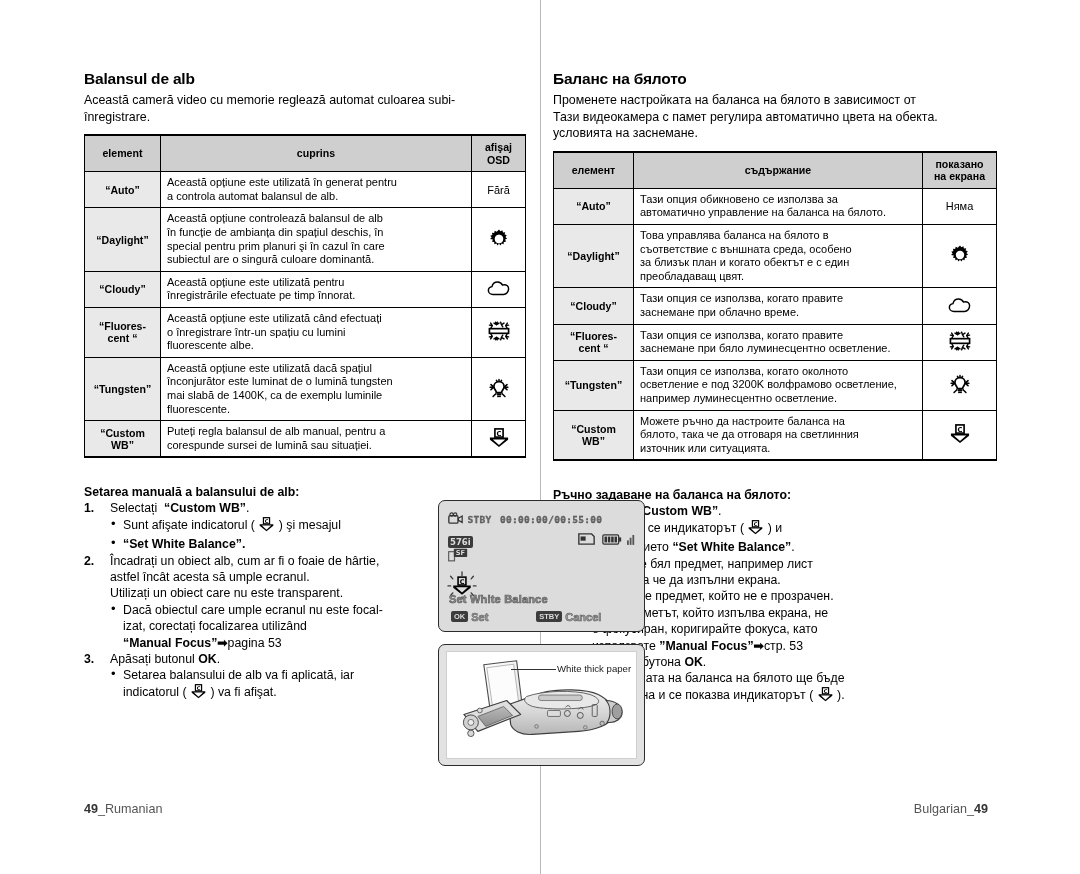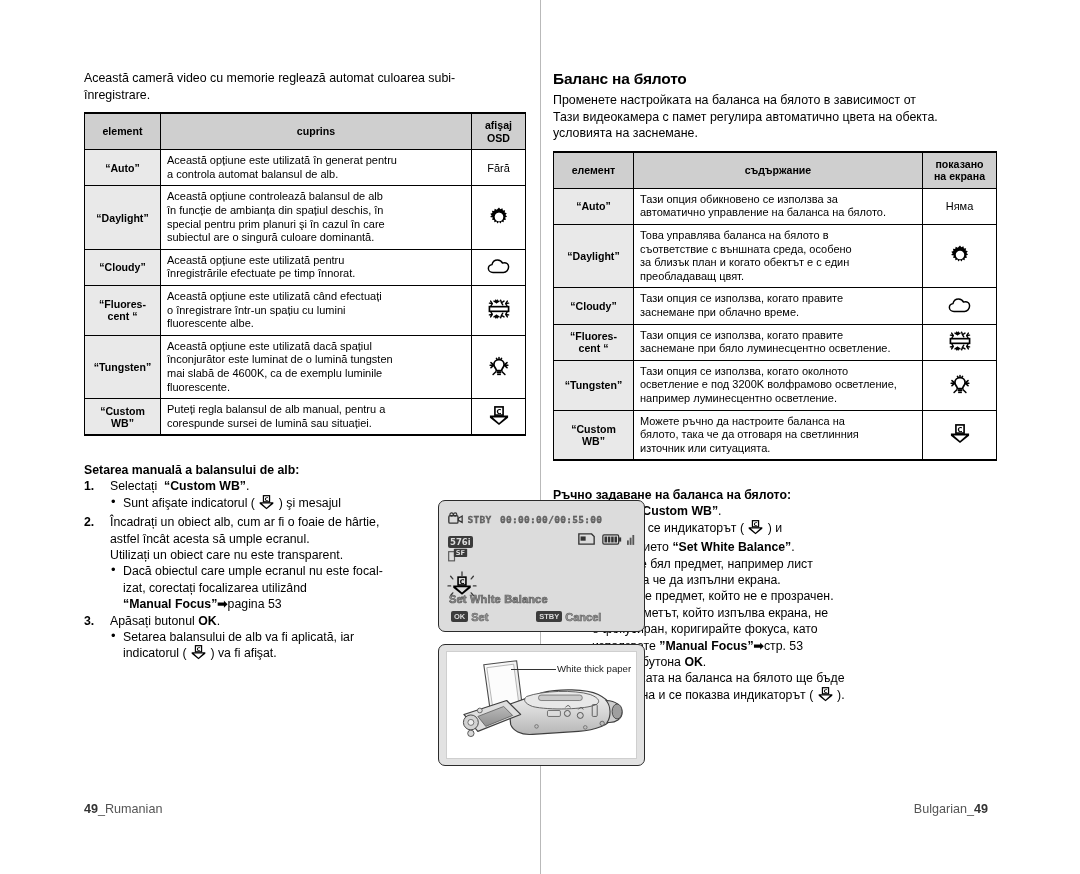--- a/index.html
+++ b/index.html
@@ -117,20 +117,21 @@
 </style>
 </head>
 <body>
 
 <div class="page">
 
   <div class="center-rule"></div>
 
   <div class="col col-left">
 
+    <h1 class="sec-title">Balansul de alb</h1>
 
     <div class="intro">
       <div>Această cameră video cu memorie reglează automat culoarea subi-</div>
       <div>înregistrare.</div>
     </div>
 
     <table class="wb">
       <colgroup>
           <col class="c-item">
           <col>
@@ -216,21 +217,21 @@
             </svg>
           </span>
         </td>
       </tr>
 
       <tr>
         <td class="item">“Tungsten”</td>
         <td class="desc">
           <span>Această opțiune este utilizată dacă spațiul</span><br>
           <span>înconjurător este luminat de o lumină tungsten</span><br>
-          <span>mai slabă de 4600K, ca de exemplu luminile</span><br>
+          <span>mai slabă de 1400K, ca de exemplu luminile</span><br>
           <span>fluorescente.</span>
         </td>
         <td class="osd">
           <span class="osd-ico">
             <svg width="22" height="22" viewBox="0 0 26 26">
               <g stroke="#000" stroke-width="1.8" stroke-linecap="round">
                 <path d="M13 7.5 L13 3 M13 7.5 L10 4 M13 7.5 L16 4"></path>
                 <path d="M7 12 L2.5 12 M7 12 L3.5 9 M7 12 L3.5 15"></path>
                 <path d="M19 12 L23.5 12 M19 12 L22.5 9 M19 12 L22.5 15"></path>
                 <path d="M9 20 L6 23 M17 20 L20 23"></path>
@@ -273,20 +274,23 @@
         <span class="num">1.</span>
         <span>Selectați&nbsp; <span class="b">“Custom WB”</span>.</span>
         <ul class="sub">
           <li>
             <span>Sunt afişate indicatorul ( </span><span class="inline-ico"><svg width="17" height="15" viewBox="0 0 24 22">
                   <rect x="7.5" y="1" width="9" height="9" fill="none" stroke="#000" stroke-width="1.8"></rect>
                   <text x="12" y="8.4" font-family="DejaVu Sans, sans-serif" font-size="7.4" font-weight="bold" text-anchor="middle" fill="#000">C</text>
                   <path d="M2 10.5 L22 10.5 L22 13 L12 21 L2 13 Z" fill="#000"></path>
                   <path d="M5.2 12.6 L18.8 12.6 L12 18.6 Z" fill="#fff"></path>
                 </svg></span><span> ) şi mesajul</span>
+          </li>
+          <li style="padding-left:13px;list-style:none;">
+            <span class="b">“Set White Balance”.</span>
           </li>
         </ul>
       </li>
 
       <li>
         <span class="num">2.</span>
         <span>Încadrați un obiect alb, cum ar fi o foaie de hârtie,</span><br>
         <span>astfel încât acesta să umple ecranul.</span><br>
         <span>Utilizați un obiect care nu este transparent.</span>
         <ul class="sub">

